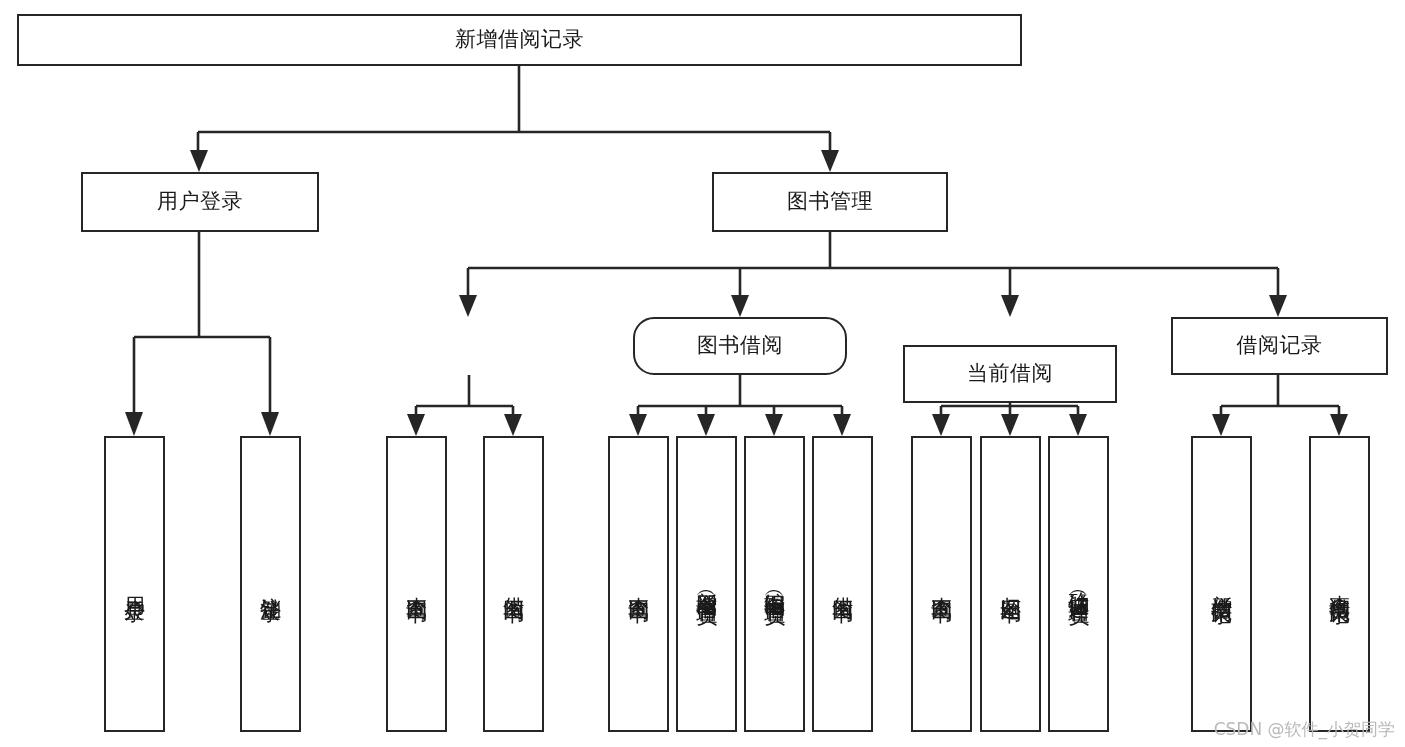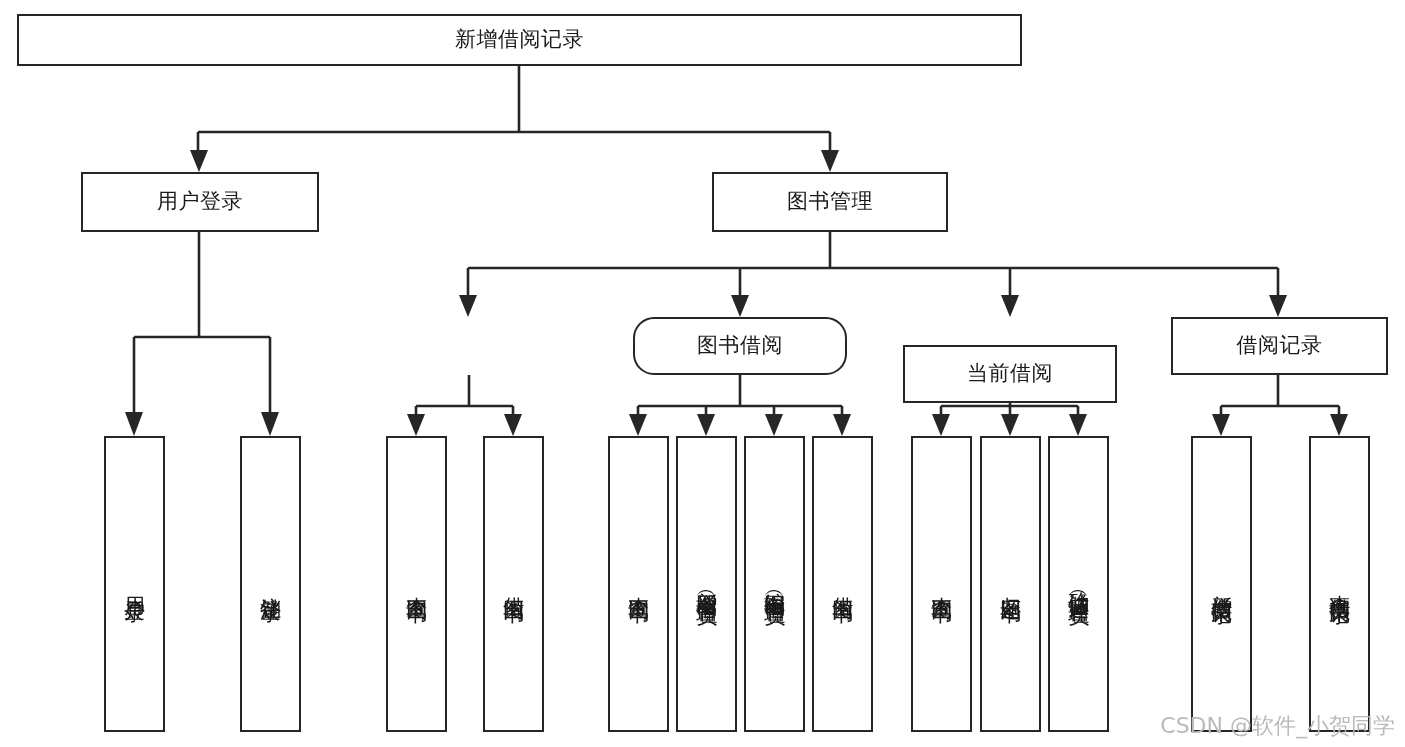--- a/index.html
+++ b/index.html
@@ -52,21 +52,21 @@
     line-height: 1.25;
     color: #1a1a1a;
     letter-spacing: 2px;
     text-align: center;
     white-space: nowrap;
   }
   .watermark {
     position: absolute;
     right: 10px;
     bottom: 6px;
-    font-size: 22px;
+    font-size: 17px;
     color: #b9b9b9;
     white-space: nowrap;
     user-select: none;
     pointer-events: none;
   }
 </style>
 </head>
 <body>
 
 <div id="diagram-root">

